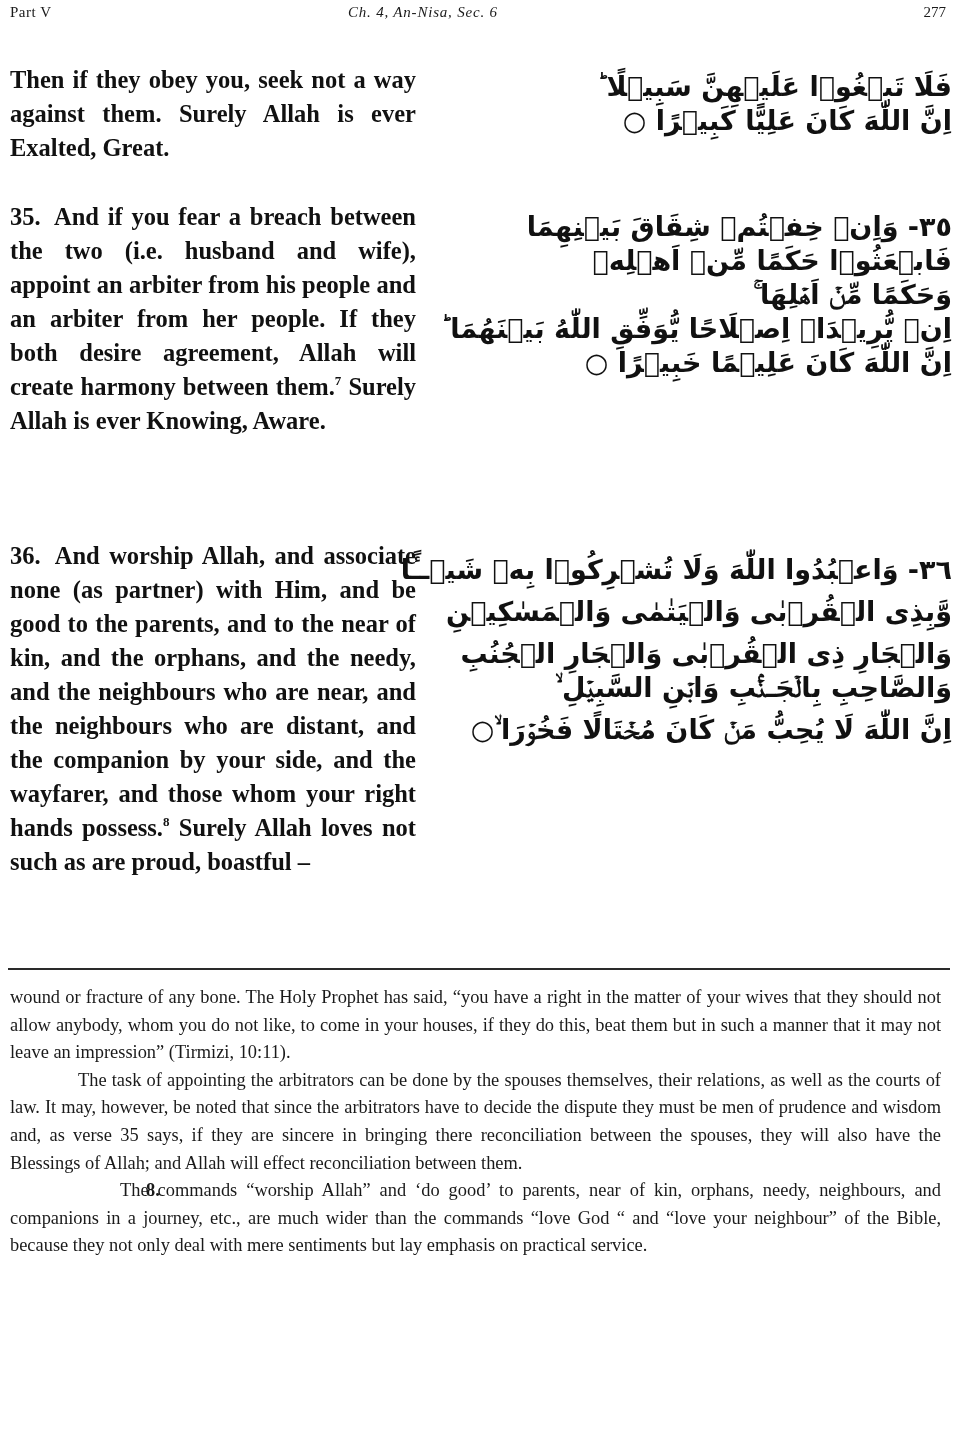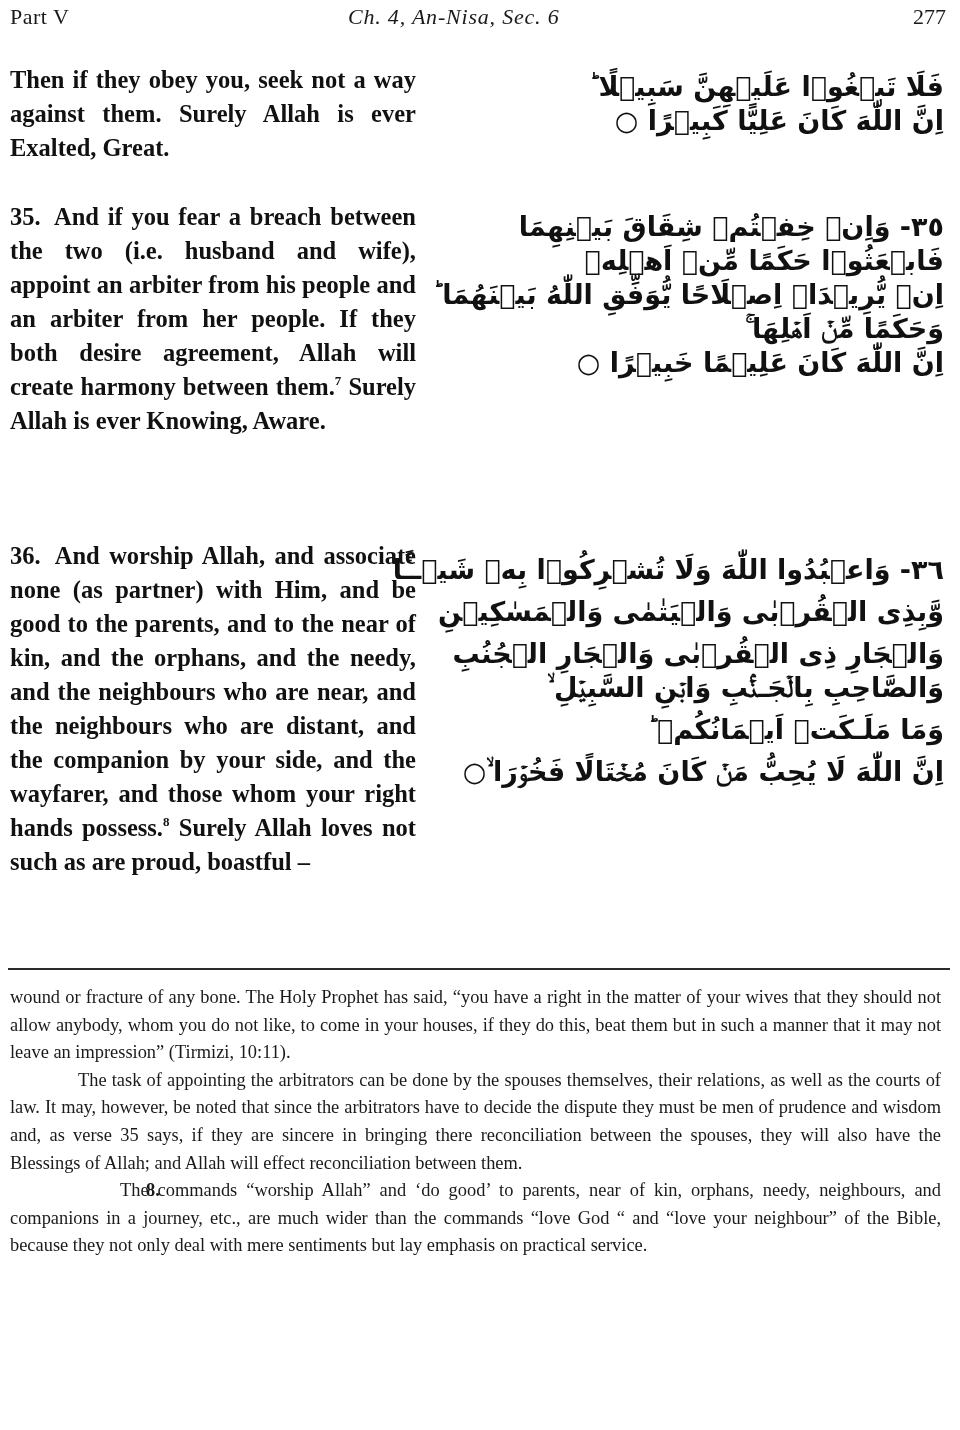--- a/index.html
+++ b/index.html
@@ -14,21 +14,21 @@
       overflow: hidden;
       color: #111111;
     }
     .running-head {
       position: absolute;
       top: 4px;
       left: 10px;
       right: 12px;
       height: 30px;
       font-family: "Liberation Serif", serif;
-      font-size: 22px;
+      font-size: 15px;
       color: #1a1a1a;
     }
     .running-head .part {
       position: absolute;
       left: 0;
       top: 0;
       letter-spacing: 0.5px;
     }
     .running-head .chapter {
       position: absolute;
@@ -59,21 +59,21 @@
       margin-right: 6px;
     }
     .verse-block sup {
       font-size: 13px;
       line-height: 0;
       vertical-align: 10px;
     }
 
     .arabic-block {
       position: absolute;
-      right: 16px;
+      right: 8px;
       width: 420px;
       direction: rtl;
       text-align: right;
       font-family: "DejaVu Sans", sans-serif;
       font-weight: bold;
       font-size: 27px;
       line-height: 34px;
       color: #111;
     }
     .arabic-line {
@@ -130,35 +130,34 @@
   <span class="arabic-line">اِنَّ اللّٰهَ كَانَ عَلِيًّا كَبِيۡرًا ○</span>
 </div>
 
 <div class="verse-block" style="top:200px;">
   <span class="num">35.</span>
   <span>And if you fear a breach between the two (i.e. husband and wife), appoint an arbiter from his people and an arbiter from her people. If they both desire agreement, Allah will create harmony between them.</span><sup>7</sup><span> Surely Allah is ever Knowing, Aware.</span>
 </div>
 <div class="arabic-block" style="top:210px;">
   <span class="arabic-line">٣٥- وَاِنۡ خِفۡتُمۡ شِقَاقَ بَيۡنِهِمَا</span>
   <span class="arabic-line">فَابۡعَثُوۡا حَكَمًا مِّنۡ اَهۡلِهٖ</span>
+  <span class="arabic-line">وَحَكَمًا مِّنۡ اَهۡلِهَا ۚ</span>
   <span class="arabic-line">اِنۡ يُّرِيۡدَاۤ اِصۡلَاحًا يُّوَفِّقِ اللّٰهُ بَيۡنَهُمَا ؕ</span>
-  <span class="arabic-line">وَحَكَمًا مِّنۡ اَهۡلِهَا ۚ</span>
   <span class="arabic-line">اِنَّ اللّٰهَ كَانَ عَلِيۡمًا خَبِيۡرًا ○</span>
 </div>
 
 <div class="verse-block" style="top:539px;">
   <span class="num">36.</span>
   <span>And worship Allah, and associate none (as partner) with Him, and be good to the parents, and to the near of kin, and the orphans, and the needy, and the neighbours who are near, and the neighbours who are distant, and the companion by your side, and the wayfarer, and those whom your right hands possess.</span><sup>8</sup><span> Surely Allah loves not such as are proud, boastful –</span>
 </div>
 <div class="arabic-block" style="top:553px;">
   <span class="arabic-line" style="margin-bottom:8px;">٣٦- وَاعۡبُدُوا اللّٰهَ وَلَا تُشۡرِكُوۡا بِهٖ شَيۡــًٔا</span>
   <span class="arabic-line" style="margin-bottom:8px;">وَّبِذِى الۡقُرۡبٰى وَالۡيَتٰمٰى وَالۡمَسٰكِيۡنِ</span>
   <span class="arabic-line" style="">وَالۡجَارِ ذِى الۡقُرۡبٰى وَالۡجَارِ الۡجُنُبِ</span>
   <span class="arabic-line" style="margin-bottom:8px;">وَالصَّاحِبِ بِالۡجَـنۡۢبِ وَابۡنِ السَّبِيۡلِ ۙ</span>
-  <span class="arabic-line" style="margin-bottom:8px;">وَمَا مَلَـكَتۡ اَيۡمَانُكُمۡ ؕ</span>
   <span class="arabic-line">اِنَّ اللّٰهَ لَا يُحِبُّ مَنۡ كَانَ مُخۡتَالًا فَخُوۡرَا ۙ○</span>
 </div>
 
 <div class="separator"></div>
 
 <div class="footnotes">
   <p>wound or fracture of any bone. The Holy Prophet has said, “you have a right in the matter of your wives that they should not allow anybody, whom you do not like, to come in your houses, if they do this, beat them but in such a manner that it may not leave an impression” (Tirmizi, 10:11).</p>
 
   <p class="indent">The task of appointing the arbitrators can be done by the spouses themselves, their relations, as well as the courts of law. It may, however, be noted that since the arbitrators have to decide the dispute they must be men of prudence and wisdom and, as verse 35 says, if they are sincere in bringing there reconciliation between the spouses, they will also have the Blessings of Allah; and Allah will effect reconciliation between them.</p>
 

